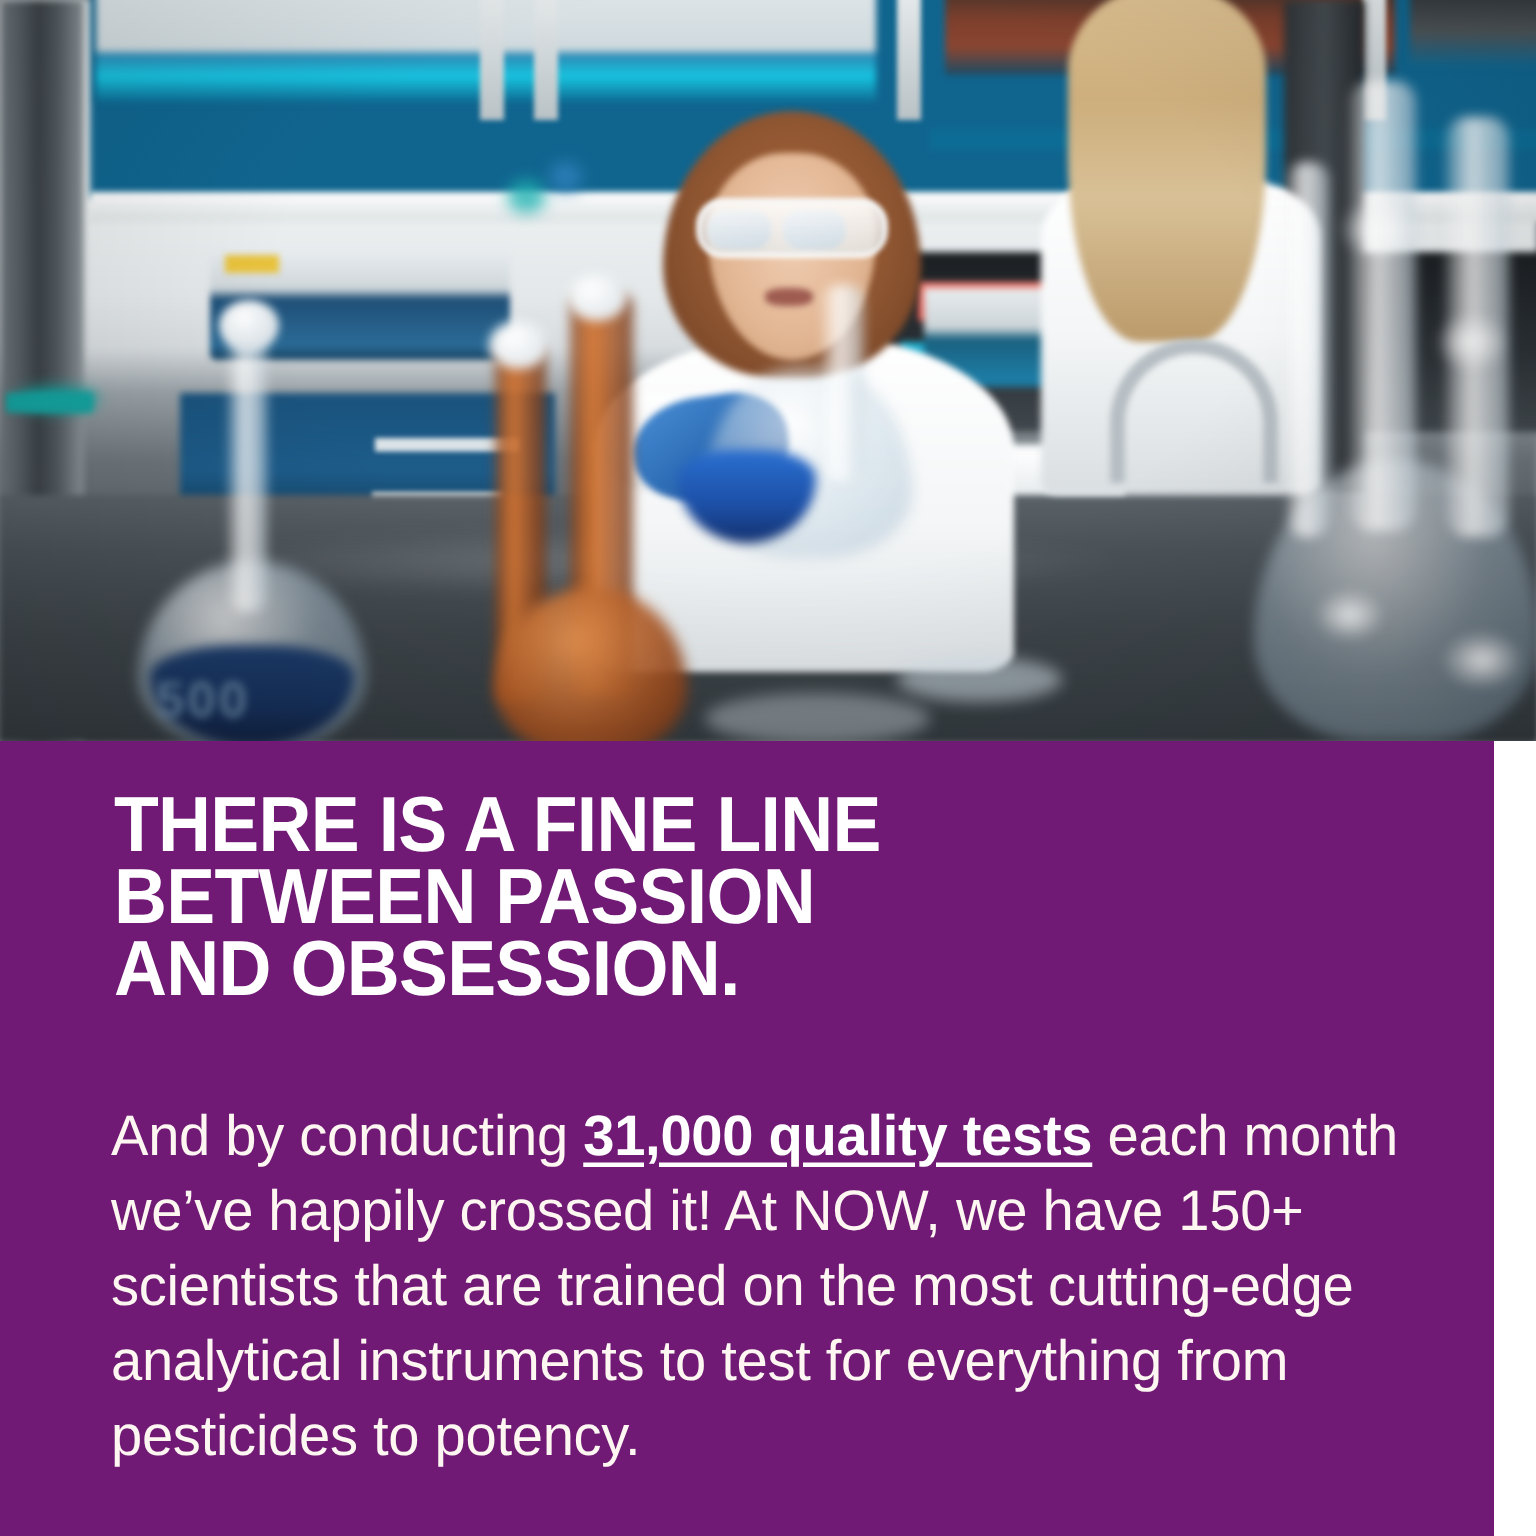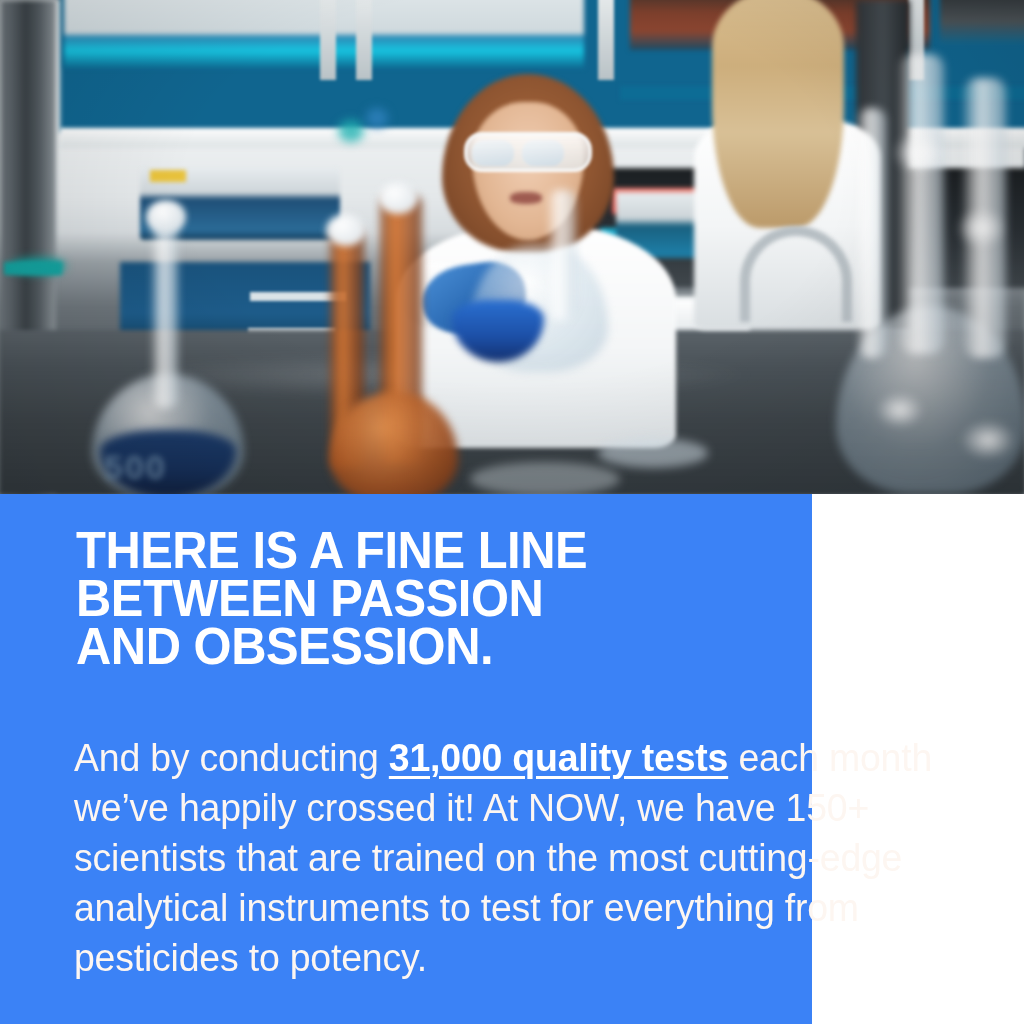--- a/index.html
+++ b/index.html
@@ -315,22 +315,22 @@
   
   .photo-vig{
     position:absolute; inset:0;
     background:radial-gradient(ellipse at 50% 38%, rgba(0,0,0,0) 45%, rgba(0,0,0,.16) 100%);
     pointer-events:none;
   }
 
   
   .panel{
     position:absolute; left:0; top:494px;
-    width:812px; height:530px;
-    background:#3b82f6;
+    width:996px; height:530px;
+    background:#701a75;
   }
   .headline{
     position:absolute; left:76px; top:32px;
     width:880px;
     color:#ffffff;
     font-family:"Liberation Sans", sans-serif;
     font-weight:700;
     font-size:52px;
     line-height:48px;
     letter-spacing:-0.5px;

